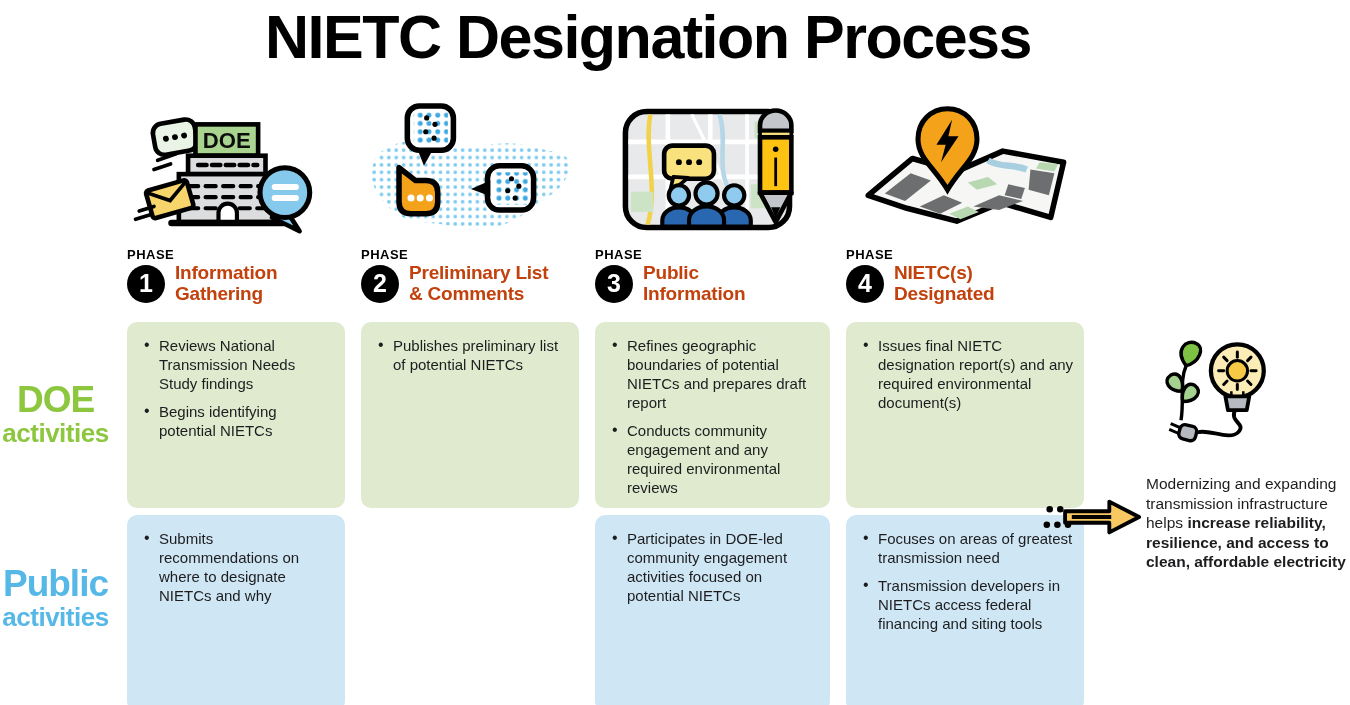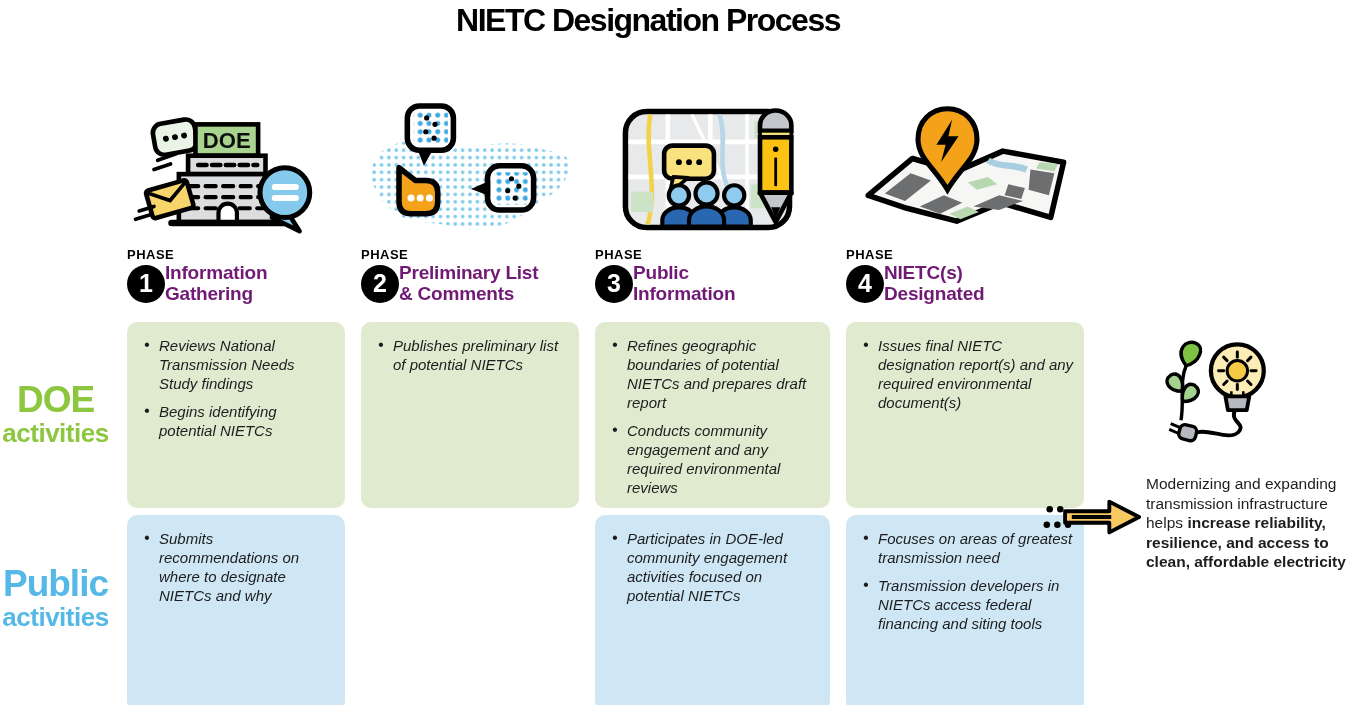--- a/index.html
+++ b/index.html
@@ -3,46 +3,46 @@
 <meta charset="utf-8">
 <style>
   html,body{margin:0;padding:0;}
   body{
     width:1350px;height:705px;background:#ffffff;overflow:hidden;position:relative;
     font-family:"Liberation Sans",sans-serif;color:#1d1d1f;
     --doe-green:#8dc63f;--public-blue:#55b8e6;--doe-box:#dfeacf;--public-box:#cfe7f5;
   }
   .page-title{
     position:absolute;top:2px;left:0;width:1296px;margin:0;text-align:center;
-    font-size:32px;font-weight:800;letter-spacing:-1.5px;color:#000;
+    font-size:61px;font-weight:800;letter-spacing:-1.5px;color:#000;
   }
   .grid{position:absolute;top:95px;left:0;display:flex;align-items:flex-start;}
   .label-col{width:111px;margin-right:16px;display:flex;flex-direction:column;flex:none;}
   .label-spacer{height:227px;}
   .row-label{display:flex;flex-direction:column;align-items:center;justify-content:center;text-align:center;}
   .row-label.doe{height:186px;color:var(--doe-green);}
   .row-label.public{height:168px;margin-top:7px;color:var(--public-blue);}
   .row-label .big{font-size:37px;font-weight:800;line-height:1;letter-spacing:-1px;}
   .row-label .small{font-size:26px;font-weight:700;line-height:1.2;letter-spacing:-0.5px;text-align:right;}
   .phase-col{display:flex;flex-direction:column;margin-right:16px;flex:none;}
   .phase-col.w1,.phase-col.w2{width:218px;}
   .phase-col.w3{width:235px;}
   .phase-col.w4{width:238px;margin-right:0;}
   .icon-box{height:145px;display:flex;align-items:flex-end;justify-content:center;}
   .phase-header{height:82px;box-sizing:border-box;padding-top:7px;}
   .phase-word{font-size:13px;font-weight:700;letter-spacing:.5px;color:#000;}
   .header-row{display:flex;align-items:center;margin-top:1px;}
   .num-circle{width:38px;height:38px;border-radius:50%;background:#000;color:#fff;
     font-size:25px;font-weight:800;display:flex;align-items:center;justify-content:center;flex:none;}
-  .phase-title{font-size:19px;font-weight:800;line-height:1.1;color:#701a75;letter-spacing:-0.2px;}
+  .phase-title{margin-left:10px;font-size:19px;font-weight:800;line-height:1.1;color:#c2410c;letter-spacing:-0.2px;}
   .phase-title div{white-space:nowrap;}
   .box{box-sizing:border-box;border-radius:10px;padding:14px 10px 8px 13px;}
   .box.green{height:186px;background:var(--doe-box);}
   .box.blue{height:196px;margin-top:7px;background:var(--public-box);}
-  .box ul{margin:0;padding:0;list-style:none;font-style:italic;}
+  .box ul{margin:0;padding:0;list-style:none;}
   .box li{position:relative;padding-left:19px;font-size:15px;line-height:1.27;margin-bottom:9px;color:#1d1d1f;}
   .box li::before{content:"\2022";position:absolute;left:4px;top:-1px;font-size:16px;}
   .outcome-icon{position:absolute;left:1152px;top:332px;}
   .arrow{position:absolute;left:1042px;top:496px;}
   .outcome-text{position:absolute;left:1146px;top:474px;width:206px;font-size:15.5px;line-height:1.26;margin:0;}
   .outcome-text strong{font-weight:700;}
 </style>
 </head>
 <body style="--doe-green: #8dc63f; --public-blue: #55b8e6; --doe-box: #dfeacf; --public-box: #cfe7f5;">
 

